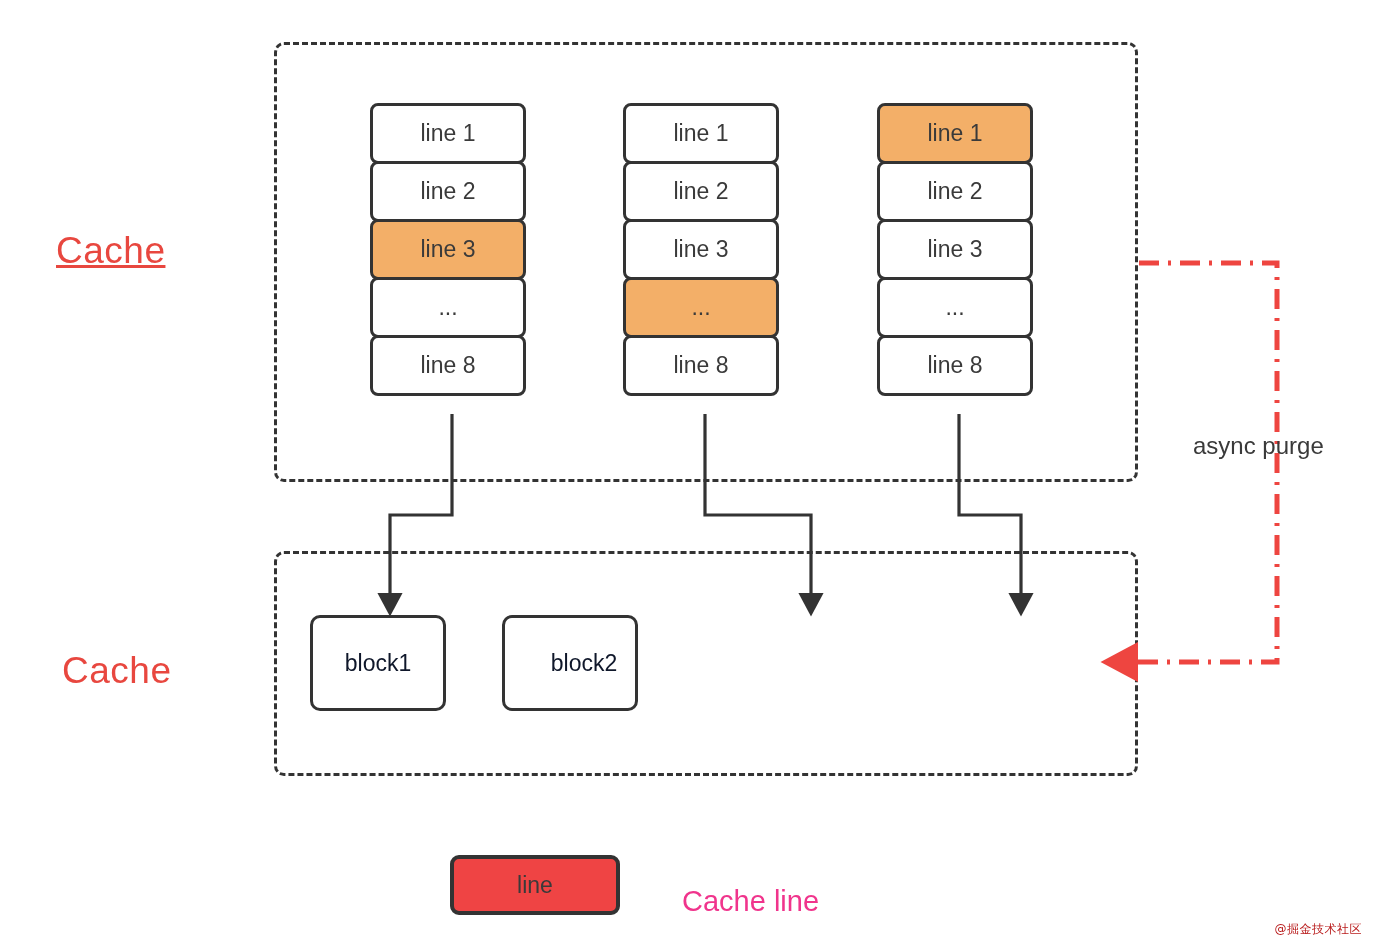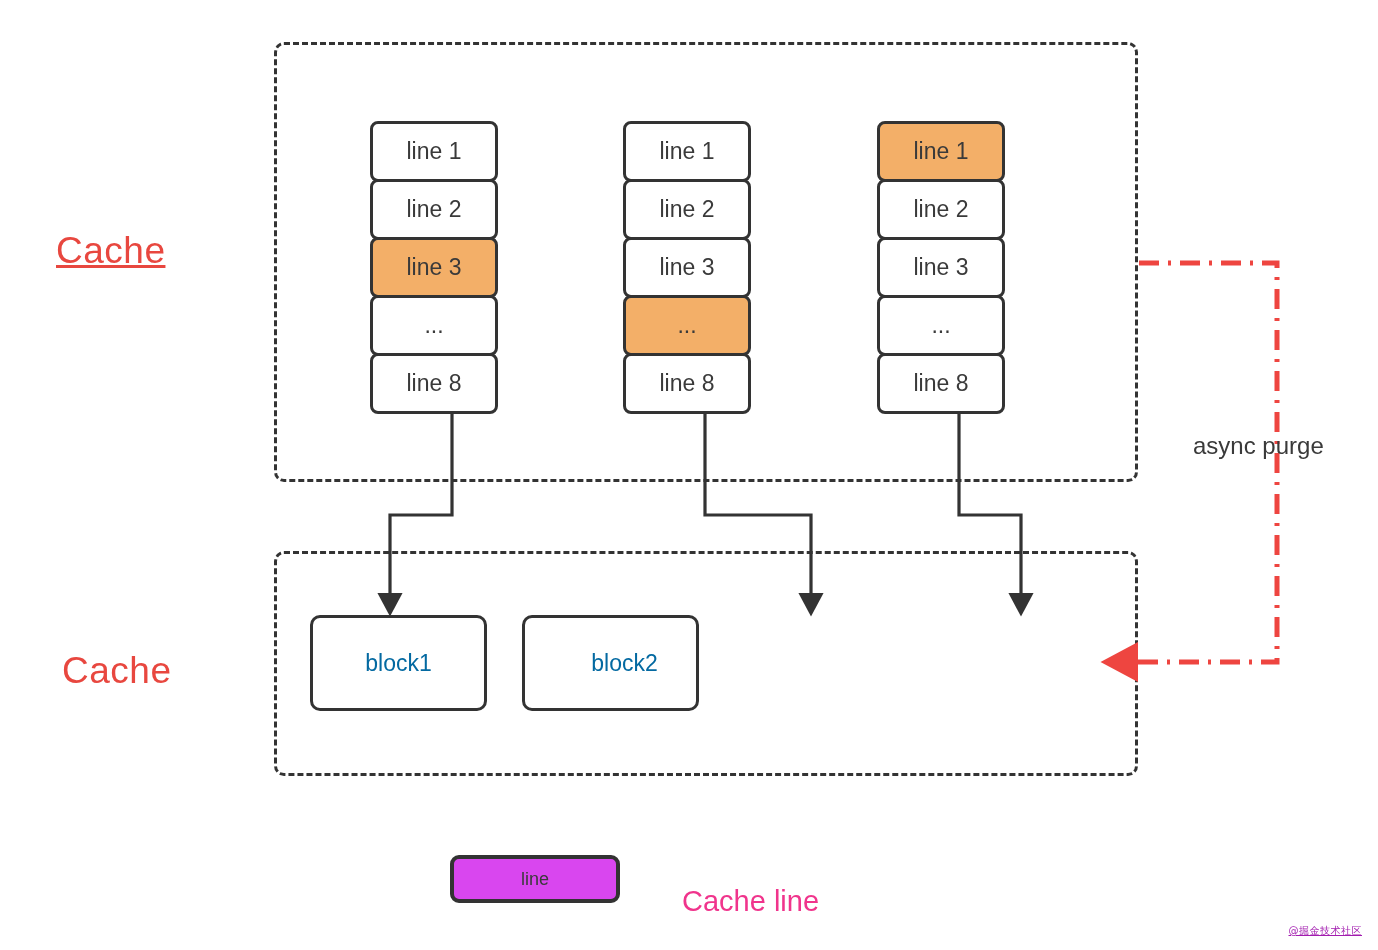--- a/index.html
+++ b/index.html
@@ -29,21 +29,21 @@
     color:#e8473f;
     font-size:37px;
     font-weight:400;
     letter-spacing:.5px;
     white-space:nowrap;
   }
   #cache-label{left:56px;top:230px;text-decoration:underline;}
   #disk-label{left:62px;top:650px;}
 
   
-  .cache-col{position:absolute;top:121px;width:128px;}
+  .cache-col{position:absolute;top:103px;width:156px;}
   #cache-col-1{left:370px;}
   #cache-col-2{left:623px;}
   #cache-col-3{left:877px;}
 
   .cache-line{
     position:relative;
     height:61px;
     margin-top:-3px;
     box-sizing:border-box;
     border:3px solid #333333;
@@ -56,65 +56,64 @@
     color:#3a3a3a;
   }
   .cache-col .cache-line:first-child{margin-top:0;}
   .cache-line.hl{background:#f3af६8;}
   .cache-line.hl{background:#f3af68;z-index:2;}
 
   
   .disk-block{
     position:absolute;
     top:615px;
-    width:177px;height:96px;
+    width:136px;height:96px;
     box-sizing:border-box;
     border:3px solid #333333;
     border-radius:10px;
     background:#ffffff;
     display:flex;align-items:center;justify-content:center;
-    font-size:23px;color:#0369a1;
+    font-size:23px;color:#0f172a;
   }
   #disk-block-1{left:310px;}
-  #disk-block-2{left:522px;padding-left:28px;}
+  #disk-block-2{left:502px;padding-left:28px;}
   #disk-block-3{left:730px;}
   #disk-block-4{left:940px;}
 
   
   #wires{position:absolute;left:0;top:0;width:1378px;height:950px;pointer-events:none;}
 
   
   #async-purge-label{
     position:absolute;left:1193px;top:432px;
     font-size:24px;color:#3a3a3a;white-space:nowrap;
   }
 
   
   #legend-swatch{
     position:absolute;left:450px;top:855px;
-    width:170px;height:48px;
+    width:170px;height:60px;
     box-sizing:border-box;
     border:4px solid #333333;border-radius:9px;
-    background:#d946ef;
+    background:#ef4444;
     display:flex;align-items:center;justify-content:center;
-    font-size:18px;color:#3a3a3a;
+    font-size:23px;color:#3a3a3a;
   }
   #legend-text{
     position:absolute;left:682px;top:868px;
     font-size:29px;color:#f0348c;font-weight:400;white-space:nowrap;margin-top:17px;
   }
 
   
   #watermark{
     position:absolute;right:16px;bottom:12px;
-    font-size:10px;color:#a21caf;
+    font-size:12px;color:#b91c1c;
     font-family:"DejaVu Sans",sans-serif;
     letter-spacing:.5px;
     white-space:nowrap;
-    text-decoration:underline;
   }
 </style>
 </head>
 <body>
 
 <div id="stage">
 
   <div class="region-label" id="cache-label">Cache</div>
   <div class="region-label" id="disk-label">Cache</div>
 

